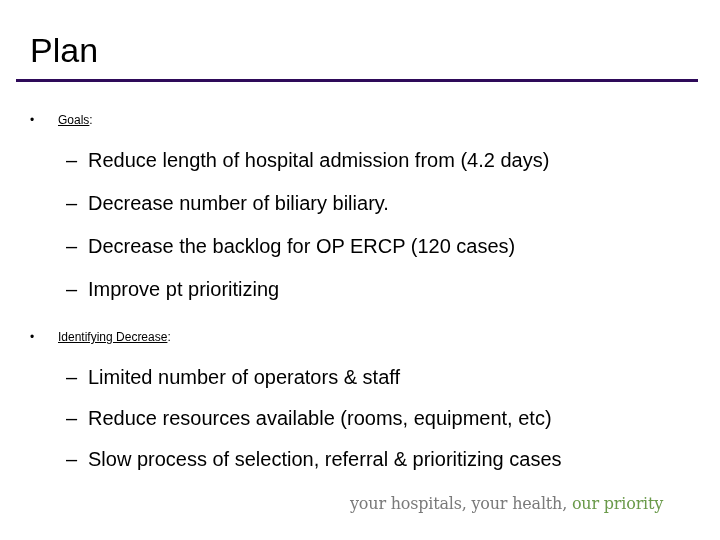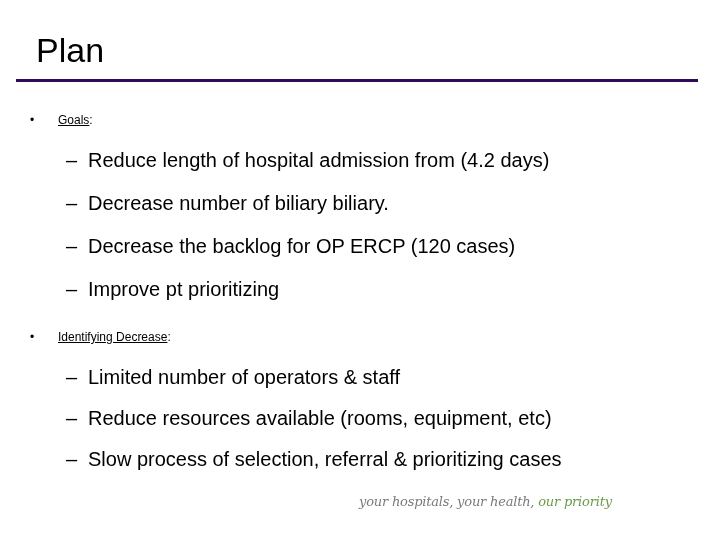--- a/index.html
+++ b/index.html
@@ -1,26 +1,26 @@
 <!DOCTYPE html>
 <html><head>
 <meta charset="utf-8">
 <style>
   html, body { margin: 0; padding: 0; }
   body { width: 720px; height: 540px; background: #ffffff; position: relative; overflow: hidden;
          font-family: "Liberation Sans", sans-serif; color: #000; }
-  .title { position: absolute; left: 36px; top: 30px; font-size: 34px; line-height: 40px; }
+  .title { position: absolute; left: 30px; top: 30px; font-size: 34px; line-height: 40px; }
   .rule { position: absolute; left: 16px; top: 79px; width: 682px; height: 3px; background: #2e0a59; }
   .l1 { position: absolute; left: 30px; font-size: 12px; line-height: 24px; }
   .l1 .bullet { display: inline-block; width: 28px; }
   .l1 .u { text-decoration: underline; }
   .l2 { position: absolute; left: 66px; font-size: 20px; line-height: 24px; }
   .l2 .dash { display: inline-block; width: 22px; }
-  .footer { position: absolute; left: 359px; top: 494px; font-family: "DejaVu Serif", "Liberation Serif", serif;
-            font-style: italic; font-size: 13px; color: #7a7a7a; white-space: nowrap; letter-spacing: -0.2px; }
+  .footer { position: absolute; left: 350px; top: 494px; font-family: "DejaVu Serif", "Liberation Serif", serif;
+            font-size: 16px; color: #7a7a7a; white-space: nowrap; letter-spacing: -0.2px; }
   .footer .accent { color: #6a9a4a; }
 </style>
 </head>
 <body>
 
 <div>
   <div class="title">Plan</div>
   <div class="rule"></div>
 
   <div class="l1" style="top:108px">

